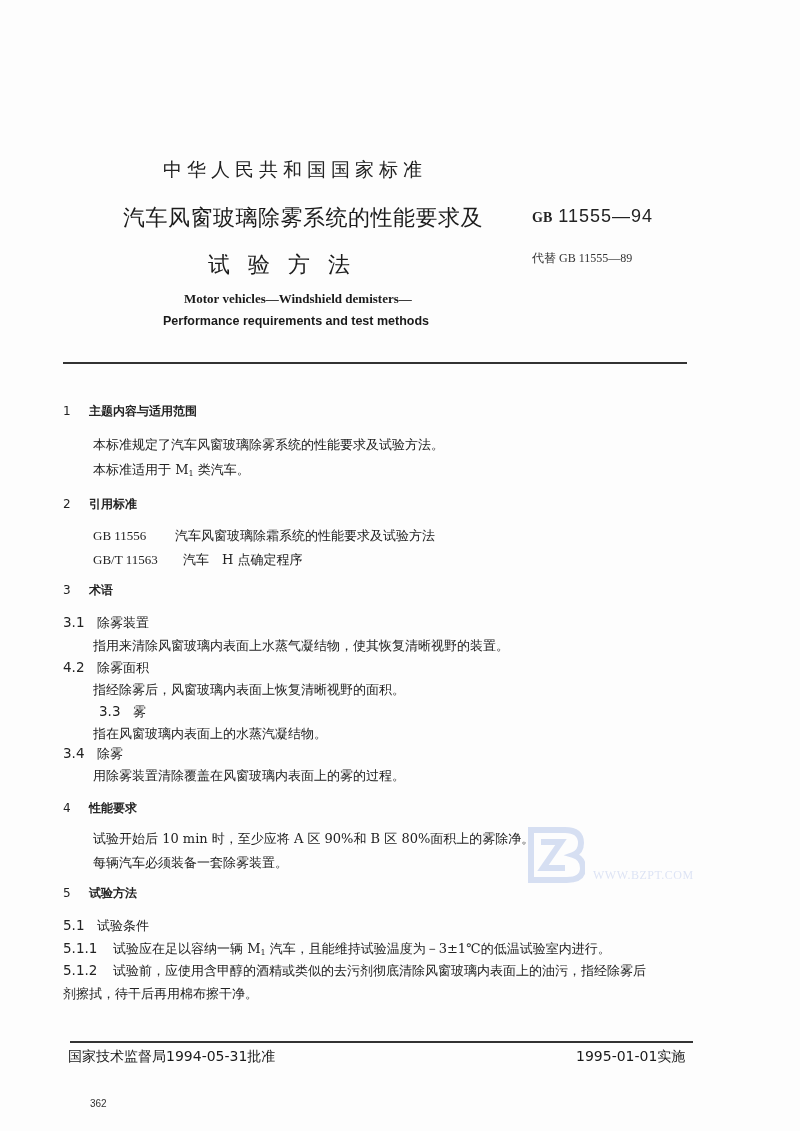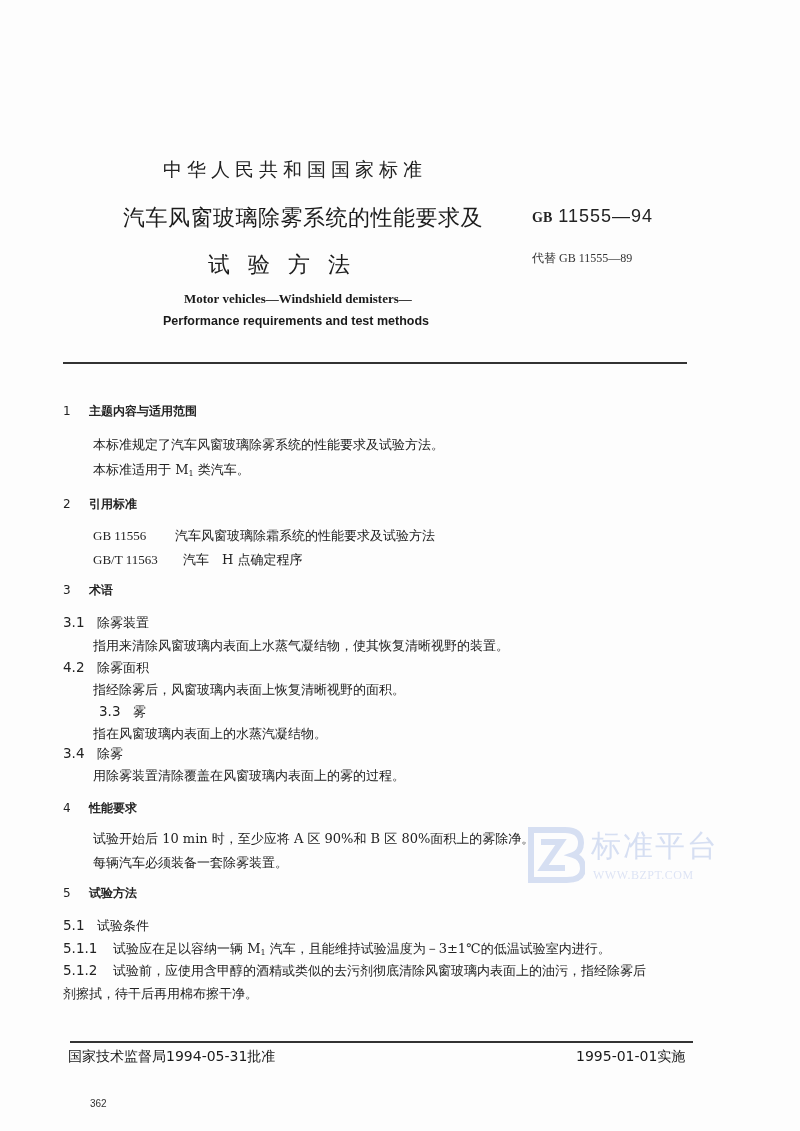--- a/index.html
+++ b/index.html
@@ -96,21 +96,20 @@
   <span class="n">4</span><span>性能要求</span>
 </div>
 <div class="abs p" style="left:93px; top:830px;">试验开始后 10 min 时，至少应将 A 区 90%和 B 区 80%面积上的雾除净。</div>
 <div class="abs p" style="left:93px; top:854px;">每辆汽车必须装备一套除雾装置。</div>
 
 <div class="wm">
   <svg class="wm-logo" viewBox="0 0 58 58">
     <path d="M4 4 H38 Q54 4 54 17 Q54 26 46 29 Q56 32 56 42 Q56 54 40 54 H4 Z" fill="none" stroke="#b8c7ea" stroke-width="6"></path>
     <path d="M14 16 H34 L16 42 H38" fill="none" stroke="#b8c7ea" stroke-width="6" stroke-linejoin="miter"></path>
   </svg>
-  <div class="wm-text">标准平台</div>
   <div class="wm-url">WWW.BZPT.COM</div>
 </div>
 
 <div class="abs h1" style="left:63px; top:885px;">
   <span class="n">5</span><span>试验方法</span>
 </div>
 <div class="abs h2" style="left:63px; top:917px;">
   <span class="n">5.1</span><span>试验条件</span>
 </div>
 <div class="abs h2 h3" style="left:63px; top:940px;">

